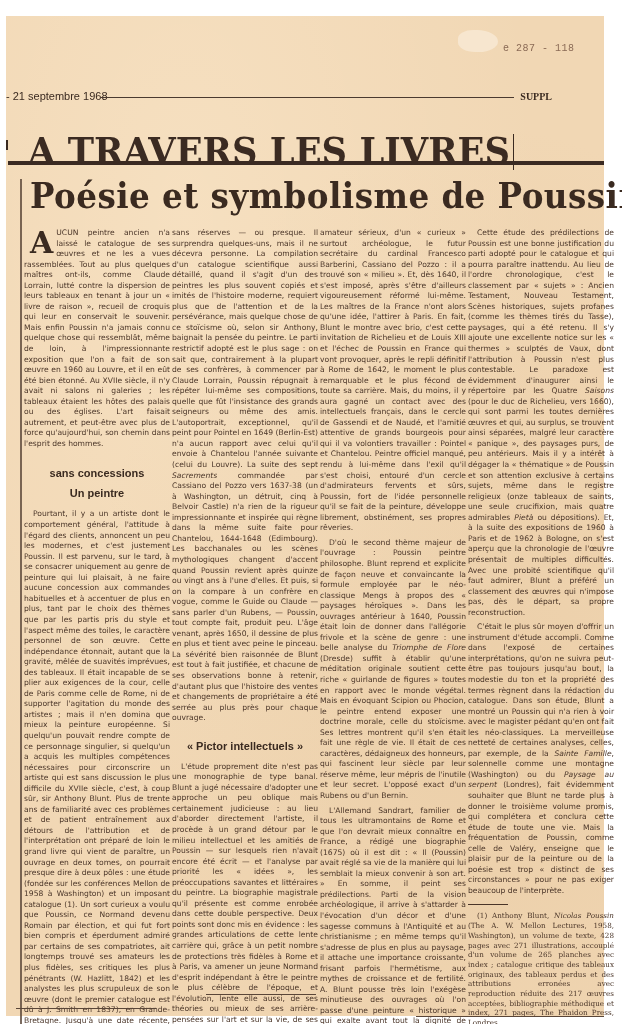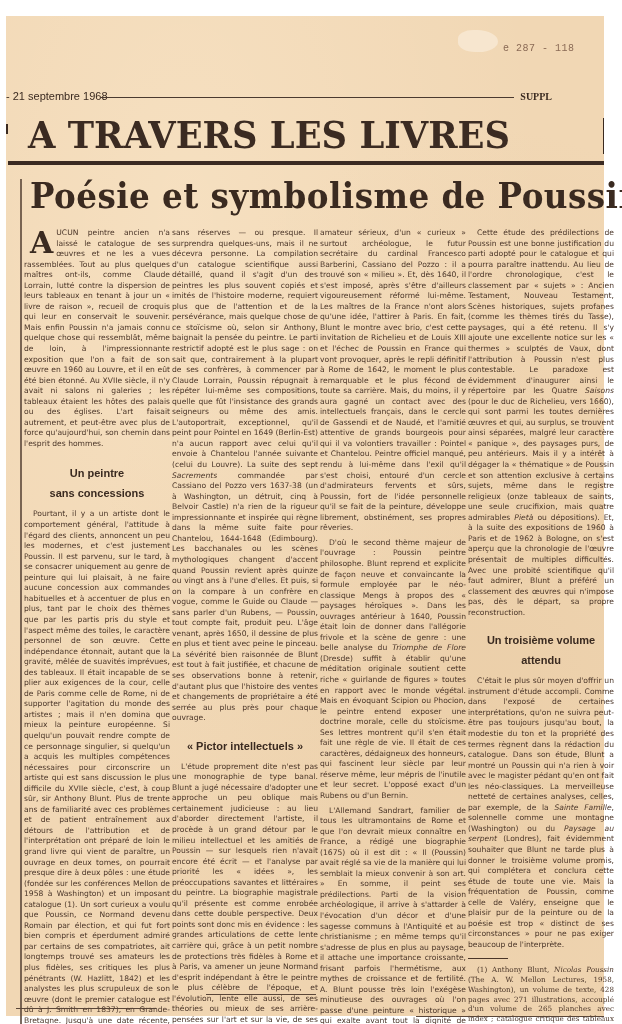--- a/index.html
+++ b/index.html
@@ -20,21 +20,21 @@
     font-family: Liberation Mono, monospace; font-size: 10px; color: #8a6a55; letter-spacing: 0.5px;
   }
   .dateline {
     position: absolute; left: 0; top: 74px; width: 558px; height: 14px;
     font-family: "Liberation Sans", sans-serif; font-size: 11px; color: #3a2a20;
   }
   .dateline .date { position: absolute; left: 0; top: 0; }
   .dateline .rule { position: absolute; left: 95px; right: 50px; top: 7px; border-top: 1px solid #4a3a30; }
   .dateline .suppl { position: absolute; right: 12px; top: 1px; font-family: "Liberation Serif", serif; font-weight: bold; font-size: 10px; }
   .section-banner {
-    position: absolute; left: 0; top: 96px; width: 598px; height: 46px;
+    position: absolute; left: 0; top: 112px; width: 508px; height: 46px;
   }
   .section-banner .tick-left { position: absolute; left: 0; top: 12px; width: 2px; height: 10px; background: #3a2a20; }
   .section-banner .tick-right { position: absolute; right: 0; top: 6px; width: 1px; height: 36px; background: #3a2a20; }
   .section-banner .title {
     position: absolute; left: 22px; top: 0px;
     font-family: "DejaVu Serif", serif; font-weight: bold; font-size: 38px; letter-spacing: 0px;
     color: #3b2b22; transform: scaleX(0.93); transform-origin: left top; white-space: nowrap;
   }
   .banner-rule { position: absolute; left: 2px; top: 145px; width: 596px; height: 4px; background: #3a2a22; }
   .headline-bar { position: absolute; left: 14px; top: 163px; width: 2px; height: 852px; background: #5a4638; opacity: .8; }
@@ -89,46 +89,42 @@
     <span class="tick-right"></span>
   </div>
   <div class="banner-rule"></div>
 
   <div class="headline-bar"></div>
   <div class="headline">Poésie et symbolisme de Poussin</div>
 
   <div class="col c1">
     <p class="first"><span class="dropcap">A</span><span>UCUN peintre ancien n'a laissé le catalogue de ses œuvres et ne les a vues rassemblées. Tout au plus quelques maîtres ont-ils, comme Claude Lorrain, lutté contre la dispersion de leurs tableaux en tenant à jour un « livre de raison », recueil de croquis qui leur en conservait le souvenir. Mais enfin Poussin n'a jamais connu quelque chose qui ressemblât, même de loin, à l'impressionnante exposition que l'on a fait de son œuvre en 1960 au Louvre, et il en eût été bien étonné. Au XVIIe siècle, il n'y avait ni salons ni galeries ; les tableaux étaient les hôtes des palais ou des églises. L'art faisait autrement, et peut-être avec plus de force qu'aujourd'hui, son chemin dans l'esprit des hommes.</span></p>
     <div class="subhead one">
+      <div>sans concessions</div>
       <div>Un peintre</div>
-      <div>sans concessions</div>
     </div>
     <p>Pourtant, il y a un artiste dont le comportement général, l'attitude à l'égard des clients, annoncent un peu les modernes, et c'est justement Poussin. Il est parvenu, sur le tard, à se consacrer uniquement au genre de peinture qui lui plaisait, à ne faire aucune concession aux commandes habituelles et à accentuer de plus en plus, tant par le choix des thèmes que par les partis pris du style et l'aspect même des toiles, le caractère personnel de son œuvre. Cette indépendance étonnait, autant que la gravité, mêlée de suavités imprévues, des tableaux. Il était incapable de se plier aux exigences de la cour, celle de Paris comme celle de Rome, ni de supporter l'agitation du monde des artistes ; mais il n'en domina que mieux la peinture européenne. Si quelqu'un pouvait rendre compte de ce personnage singulier, si quelqu'un a acquis les multiples compétences nécessaires pour circonscrire un artiste qui est sans discussion le plus difficile du XVIIe siècle, c'est, à coup sûr, sir Anthony Blunt. Plus de trente ans de familiarité avec ces problèmes et de patient entraînement aux détours de l'attribution et de l'interprétation ont préparé de loin le grand livre qui vient de paraître, un ouvrage en deux tomes, on pourrait presque dire à deux pôles : une étude (fondée sur les conférences Mellon de 1958 à Washington) et un imposant catalogue (1). Un sort curieux a voulu que Poussin, ce Normand devenu Romain par élection, et qui fut fort bien compris et éperdument admiré par certains de ses compatriotes, ait longtemps trouvé ses amateurs les plus fidèles, ses critiques les plus pénétrants (W. Hazlitt, 1842) et les analystes les plus scrupuleux de son œuvre (dont le premier catalogue est dû à J. Smith en 1837), en Grande-Bretagne. Jusqu'à une date récente, marquée par l'intervention de Jacques Thuillier (2) et Ch. Sterling (3), la littérature en langue française ne comptait guère qu'avec la plaquette de Desjardins (1903), trop admirée par Gide, et les travaux d'approche de Paul Jamot (1948). Mais qu'importe ? Le « naturel » de Poussin, comme il disait, l'inclinait à l'universel.</p>
 
   </div>
 
   <div class="col c2">
     <p class="first"><span>sans réserves — ou presque. Il surprendra quelques-uns, mais il ne décevra personne. La compilation d'un catalogue scientifique aussi détaillé, quand il s'agit d'un des peintres les plus souvent copiés et imités de l'histoire moderne, requiert plus que de l'attention et de la persévérance, mais quelque chose de ce stoïcisme où, selon sir Anthony, baignait la pensée du peintre. Le parti restrictif adopté est le plus sage : on sait que, contrairement à la plupart de ses confrères, à commencer par Claude Lorrain, Poussin répugnait à répéter lui-même ses compositions, quelle que fût l'insistance des grands seigneurs ou même des amis. L'autoportrait, exceptionnel, qu'il peint pour Pointel en 1649 (Berlin-Est) n'a aucun rapport avec celui qu'il envoie à Chantelou l'année suivante (celui du Louvre). La suite des sept</span> <em>Sacrements</em> <span>commandée par Cassiano del Pozzo vers 1637-38 (un à Washington, un détruit, cinq à Belvoir Castle) n'a rien de la rigueur impressionnante et inspirée qui règne dans la même suite faite pour Chantelou, 1644-1648 (Edimbourg). Les bacchanales ou les scènes mythologiques changent d'accent quand Poussin revient après quinze ou vingt ans à l'une d'elles. Et puis, si on la compare à un confrère en vogue, comme le Guide ou Claude — sans parler d'un Rubens, — Poussin, tout compte fait, produit peu. L'âge venant, après 1650, il dessine de plus en plus et tient avec peine le pinceau. La sévérité bien raisonnée de Blunt est tout à fait justifiée, et chacune de ses observations bonne à retenir, d'autant plus que l'histoire des ventes et changements de propriétaire a été serrée au plus près pour chaque ouvrage.</span></p>
     <div class="subhead">« Pictor intellectuels »</div>
     <p>L'étude proprement dite n'est pas une monographie de type banal. Blunt a jugé nécessaire d'adopter une approche un peu oblique mais certainement judicieuse : au lieu d'aborder directement l'artiste, il procède à un grand détour par le milieu intellectuel et les amitiés de Poussin — sur lesquels rien n'avait encore été écrit — et l'analyse par priorité les « idées », les préoccupations savantes et littéraires du peintre. La biographie magistrale qu'il présente est comme enrobée dans cette double perspective. Deux points sont donc mis en évidence : les grandes articulations de cette lente carrière qui, grâce à un petit nombre de protections très fidèles à Rome et à Paris, va amener un jeune Normand d'esprit indépendant à être le peintre le plus célèbre de l'époque, et l'évolution, lente elle aussi, de ses théories ou mieux de ses arrière-pensées sur l'art et sur la vie, de ses curiosités vis à vis de l'antique, de sa méditation religieuse et morale, de sa poétique savante.</p>
 
   </div>
 
   <div class="col c3">
     <p class="first">amateur sérieux, d'un « curieux » surtout archéologue, le futur secrétaire du cardinal Francesco Barberini, Cassiano del Pozzo : il a trouvé son « milieu ». Et, dès 1640, il s'est imposé, après s'être d'ailleurs vigoureusement réformé lui-même. Les maîtres de la France n'ont alors qu'une idée, l'attirer à Paris. En fait, Blunt le montre avec brio, c'est cette invitation de Richelieu et de Louis XIII et l'échec de Poussin en France qui vont provoquer, après le repli définitif à Rome de 1642, le moment le plus remarquable et le plus fécond de toute sa carrière. Mais, du moins, il y aura gagné un contact avec des intellectuels français, dans le cercle de Gassendi et de Naudé, et l'amitié attentive de grands bourgeois pour qui il va volontiers travailler : Pointel et Chantelou. Peintre officiel manqué, rendu à lui-même dans l'exil qu'il s'est choisi, entouré d'un cercle d'admirateurs fervents et sûrs, Poussin, fort de l'idée personnelle qu'il se fait de la peinture, développe librement, obstinément, ses propres rêveries.</p>
     <p><span>D'où le second thème majeur de l'ouvrage : Poussin peintre philosophe. Blunt reprend et explicite de façon neuve et convaincante la formule employée par le néo-classique Mengs à propos des « paysages héroïques ». Dans les ouvrages antérieur à 1640, Poussin était loin de donner dans l'allégorie frivole et la scène de genre : une belle analyse du</span> <em>Triomphe de Flore</em> <span>(Dresde) suffit à établir qu'une méditation originale soutient cette riche « guirlande de figures » toutes en rapport avec le monde végétal. Mais en évoquant Scipion ou Phocion, le peintre entend exposer une doctrine morale, celle du stoïcisme. Ses lettres montrent qu'il s'en était fait une règle de vie. Il était de ces caractères, dédaigneux des honneurs, qui fascinent leur siècle par leur réserve même, leur mépris de l'inutile et leur secret. L'opposé exact d'un Rubens ou d'un Bernin.</span></p>
     <p>L'Allemand Sandrart, familier de tous les ultramontains de Rome et que l'on devrait mieux connaître en France, a rédigé une biographie (1675) où il est dit : « Il (Poussin) avait réglé sa vie de la manière qui lui semblait la mieux convenir à son art. » En somme, il peint ses prédilections. Parti de la vision archéologique, il arrive à s'attarder à l'évocation d'un décor et d'une sagesse communs à l'Antiquité et au christianisme ; en même temps qu'il s'adresse de plus en plus au paysage, il attache une importance croissante, frisant parfois l'hermétisme, aux mythes de croissance et de fertilité. A. Blunt pousse très loin l'exégèse minutieuse des ouvrages où l'on passe d'une peinture « historique » qui exalte avant tout la dignité de l'homme (Scipion, Hercule...) à une peinture « lyrique » où la nature compte plus que l'homme (la série prestigieuse des Quatre Saisons). Du stoïcisme chrétien à un « naturalisme » teinté de philosophie « syncrétique », c'est l'itinéraire même de Montaigne, que l'on retrouve chez ce peintre solitaire et méditatif, mais à travers tout un appareil de symboles visuels et de figures qui risque parfois de déconcerter le moderne.</p>
   </div>
 
   <div class="col c4">
     <p><span>Cette étude des prédilections de Poussin est une bonne justification du parti adopté pour le catalogue et qui pourra paraître inattendu. Au lieu de l'ordre chronologique, c'est le classement par « sujets » : Ancien Testament, Nouveau Testament, Scènes historiques, sujets profanes (comme les thèmes tirés du Tasse), paysages, qui a été retenu. Il s'y ajoute une excellente notice sur les « thermes » sculptés de Vaux, dont l'attribution à Poussin n'est plus contestable. Le paradoxe est évidemment d'inaugurer ainsi le répertoire par les Quatre</span> <em>Saisons</em> <span>(pour le duc de Richelieu, vers 1660), qui sont parmi les toutes dernières œuvres et qui, au surplus, se trouvent ainsi séparées, malgré leur caractère « panique », des paysages purs, de peu antérieurs. Mais il y a intérêt à dégager la « thématique » de Poussin et son attention exclusive à certains sujets, même dans le registre religieux (onze tableaux de saints, une seule crucifixion, mais quatre admirables</span> <em>Pietà</em> <span>ou dépositions). Et, à la suite des expositions de 1960 à Paris et de 1962 à Bologne, on s'est aperçu que la chronologie de l'œuvre présentait de multiples difficultés. Avec une probité scientifique qu'il faut admirer, Blunt a préféré un classement des œuvres qui n'impose pas, dès le départ, sa propre reconstruction.</span></p>
-    <div class="subhead">
-      <div>Un troisième volume</div>
-      <div>attendu</div>
-    </div>
     <p><span>C'était le plus sûr moyen d'offrir un instrument d'étude accompli. Comme dans l'exposé de certaines interprétations, qu'on ne suivra peut-être pas toujours jusqu'au bout, la modestie du ton et la propriété des termes règnent dans la rédaction du catalogue. Dans son étude, Blunt a montré un Poussin qui n'a rien à voir avec le magister pédant qu'en ont fait les néo-classiques. La merveilleuse netteté de certaines analyses, celles, par exemple, de la</span> <em>Sainte Famille</em><span>, solennelle comme une montagne (Washington) ou du</span> <em>Paysage au serpent</em> <span>(Londres), fait évidemment souhaiter que Blunt ne tarde plus à donner le troisième volume promis, qui complétera et conclura cette étude de toute une vie. Mais la fréquentation de Poussin, comme celle de Valéry, enseigne que le plaisir pur de la peinture ou de la poésie est trop « distinct de ses circonstances » pour ne pas exiger beaucoup de l'interprète.</span></p>
     <div class="note-sep"></div>
     <div class="notes">
       <p><span>(1) Anthony Blunt,</span> <em>Nicolas Poussin</em> <span>(The A. W. Mellon Lectures, 1958, Washington), un volume de texte, 428 pages avec 271 illustrations, accouplé d'un volume de 265 planches avec index ; catalogue critique des tableaux originaux, des tableaux perdus et des attributions erronées avec reproduction réduite des 217 œuvres acceptées, bibliographie méthodique et index, 271 pages, The Phaidon Press, Londres.</span></p>
 
     </div>
   </div>
 
   <div class="rule-bottom" style="left:10px; top:992px; width:140px;"></div>
   <div class="rule-bottom" style="left:200px; top:978px; width:110px;"></div>

